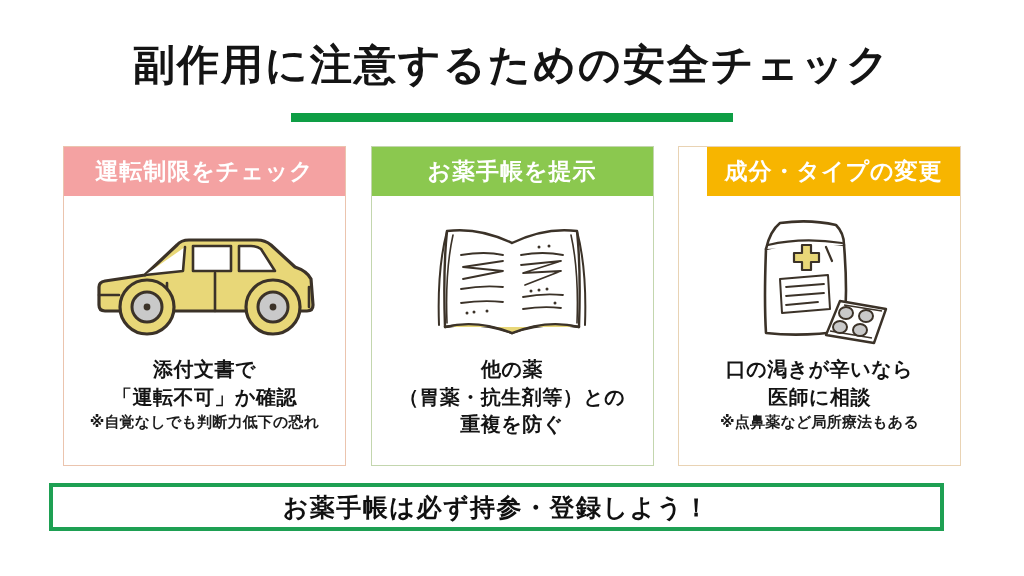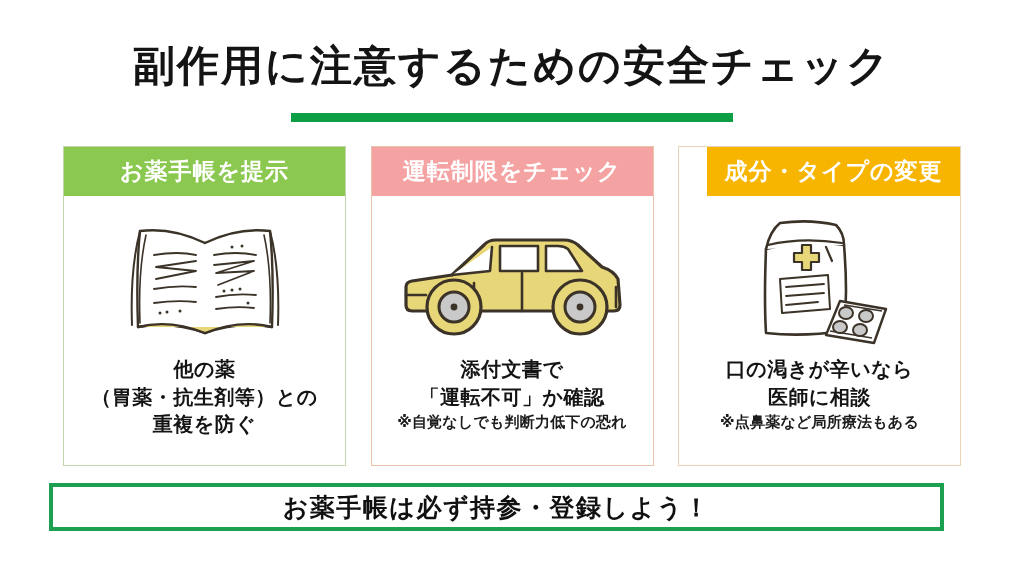--- a/index.html
+++ b/index.html
@@ -15,20 +15,21 @@
     width:1024px; height:576px;
     background:#ffffff;
   }
 
   
   .title-block {
     position:absolute;
     left:0; top:42px;
     width:1024px;
     text-align:center;
+    font-family:Liberation Serif, serif;
   }
   .slide-title {
     font-size:42px;
     font-weight:700;
     letter-spacing:2px;
     color:#141414;
     line-height:1.12;
     white-space:nowrap;
   }
   .title-rule {
@@ -132,20 +133,51 @@
 <body>
 
 <div class="slide">
 
   <div class="title-block">
     <div class="slide-title">副作用に注意するための安全チェック</div>
   </div>
   <div class="title-rule"></div>
 
   <div class="cards">
+
+    <div class="card c1">
+      <div class="card-header">運転制限をチェック</div>
+      <div class="card-art">
+        <svg width="240" height="140" viewBox="0 0 240 140">
+          <g fill="none" stroke="#3B3228" stroke-width="3.2" stroke-linejoin="round" stroke-linecap="round">
+            <path d="M14 96 L14 78 Q14 73 20 72 L60 66 L92 36 Q96 31 104 31 L172 31 Q180 31 186 36 L210 58 Q222 62 226 70 L228 96 Q228 102 222 102 L198 102 L66 102 L20 102 Q14 102 14 96 Z" fill="#E8D778"></path>
+            <path d="M100 38 L98 62 L60 66" fill="#ffffff" stroke="#3B3228" stroke-width="2.6"></path>
+            <path d="M108 37 L108 62 L146 62 L146 37 Z" fill="#ffffff" stroke="#3B3228" stroke-width="2.6"></path>
+            <path d="M154 37 L154 62 L190 62 L176 40 Q172 37 166 37 Z" fill="#ffffff" stroke="#3B3228" stroke-width="2.6"></path>
+            <line x1="130" y1="64" x2="130" y2="102" stroke="#3B3228" stroke-width="2.6"></line>
+            <line x1="82" y1="74" x2="82" y2="84" stroke="#3B3228" stroke-width="2.6"></line>
+            <path d="M14 86 L34 86" stroke="#3B3228" stroke-width="2.6"></path>
+            <path d="M224 78 L224 98" stroke="#3B3228" stroke-width="2.6"></path>
+          </g>
+          <g>
+            <circle cx="62" cy="98" r="27" fill="#E8D778" stroke="#3B3228" stroke-width="3.2"></circle>
+            <circle cx="62" cy="98" r="15" fill="#C9C9C9" stroke="#3B3228" stroke-width="3"></circle>
+            <circle cx="62" cy="98" r="3.4" fill="#3B3228"></circle>
+            <circle cx="188" cy="98" r="27" fill="#E8D778" stroke="#3B3228" stroke-width="3.2"></circle>
+            <circle cx="188" cy="98" r="15" fill="#C9C9C9" stroke="#3B3228" stroke-width="3"></circle>
+            <circle cx="188" cy="98" r="3.4" fill="#3B3228"></circle>
+          </g>
+        </svg>
+      </div>
+      <div class="card-body">
+        <div class="card-text">添付文書で
+「運転不可」か確認</div>
+        <div class="card-note">※自覚なしでも判断力低下の恐れ</div>
+      </div>
+    </div>
 
     <div class="card c2">
       <div class="card-header">お薬手帳を提示</div>
       <div class="card-art">
         <svg width="170" height="140" viewBox="0 0 170 140">
           <g fill="none" stroke="#3B3228" stroke-width="2.4" stroke-linecap="round" stroke-linejoin="round">
             <path d="M85 34 L85 124" stroke-width="2.6"></path>
             <path d="M85 34 Q52 18 20 22 Q16 60 18 118 Q52 112 85 124" fill="#ffffff"></path>
             <path d="M85 34 Q118 18 150 22 Q154 60 152 118 Q118 112 85 124" fill="#ffffff"></path>
             <path d="M20 22 Q10 60 12 116" stroke-width="2"></path>
@@ -176,51 +208,20 @@
         </svg>
       </div>
       <div class="card-body">
         <div class="card-text">他の薬
 （胃薬・抗生剤等）との
 重複を防ぐ</div>
         <div class="card-note"></div>
       </div>
     </div>
 
-    <div class="card c1">
-      <div class="card-header">運転制限をチェック</div>
-      <div class="card-art">
-        <svg width="240" height="140" viewBox="0 0 240 140">
-          <g fill="none" stroke="#3B3228" stroke-width="3.2" stroke-linejoin="round" stroke-linecap="round">
-            <path d="M14 96 L14 78 Q14 73 20 72 L60 66 L92 36 Q96 31 104 31 L172 31 Q180 31 186 36 L210 58 Q222 62 226 70 L228 96 Q228 102 222 102 L198 102 L66 102 L20 102 Q14 102 14 96 Z" fill="#E8D778"></path>
-            <path d="M100 38 L98 62 L60 66" fill="#ffffff" stroke="#3B3228" stroke-width="2.6"></path>
-            <path d="M108 37 L108 62 L146 62 L146 37 Z" fill="#ffffff" stroke="#3B3228" stroke-width="2.6"></path>
-            <path d="M154 37 L154 62 L190 62 L176 40 Q172 37 166 37 Z" fill="#ffffff" stroke="#3B3228" stroke-width="2.6"></path>
-            <line x1="130" y1="64" x2="130" y2="102" stroke="#3B3228" stroke-width="2.6"></line>
-            <line x1="82" y1="74" x2="82" y2="84" stroke="#3B3228" stroke-width="2.6"></line>
-            <path d="M14 86 L34 86" stroke="#3B3228" stroke-width="2.6"></path>
-            <path d="M224 78 L224 98" stroke="#3B3228" stroke-width="2.6"></path>
-          </g>
-          <g>
-            <circle cx="62" cy="98" r="27" fill="#E8D778" stroke="#3B3228" stroke-width="3.2"></circle>
-            <circle cx="62" cy="98" r="15" fill="#C9C9C9" stroke="#3B3228" stroke-width="3"></circle>
-            <circle cx="62" cy="98" r="3.4" fill="#3B3228"></circle>
-            <circle cx="188" cy="98" r="27" fill="#E8D778" stroke="#3B3228" stroke-width="3.2"></circle>
-            <circle cx="188" cy="98" r="15" fill="#C9C9C9" stroke="#3B3228" stroke-width="3"></circle>
-            <circle cx="188" cy="98" r="3.4" fill="#3B3228"></circle>
-          </g>
-        </svg>
-      </div>
-      <div class="card-body">
-        <div class="card-text">添付文書で
-「運転不可」か確認</div>
-        <div class="card-note">※自覚なしでも判断力低下の恐れ</div>
-      </div>
-    </div>
-
     <div class="card c3">
       <div class="card-header">成分・タイプの変更</div>
       <div class="card-art">
         <svg width="160" height="140" viewBox="0 0 160 140">
           <g fill="none" stroke="#3B3228" stroke-width="2.6" stroke-linecap="round" stroke-linejoin="round">
             <path d="M26 40 Q24 92 26 124 Q62 128 104 122 Q108 84 104 36 Q64 30 26 40 Z" fill="#ffffff"></path>
             <path d="M26 40 Q30 22 40 14 Q70 10 96 16 Q104 24 104 36" fill="#ffffff"></path>
             <path d="M28 36 Q62 28 102 34" stroke-width="2.2"></path>
             <path d="M86 38 L92 52" stroke-width="2.2"></path>
             <path d="M40 70 L88 66 L90 100 L42 104 Z" stroke-width="2"></path>

